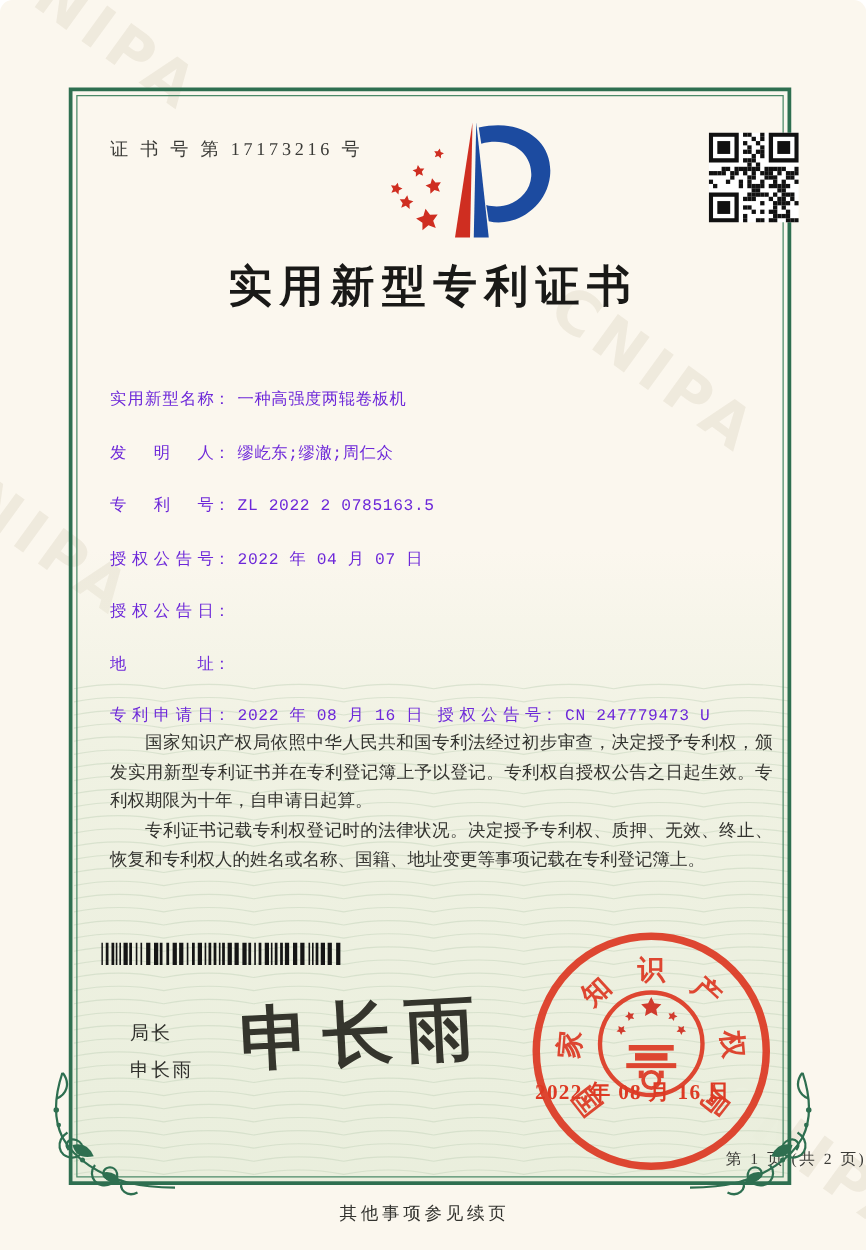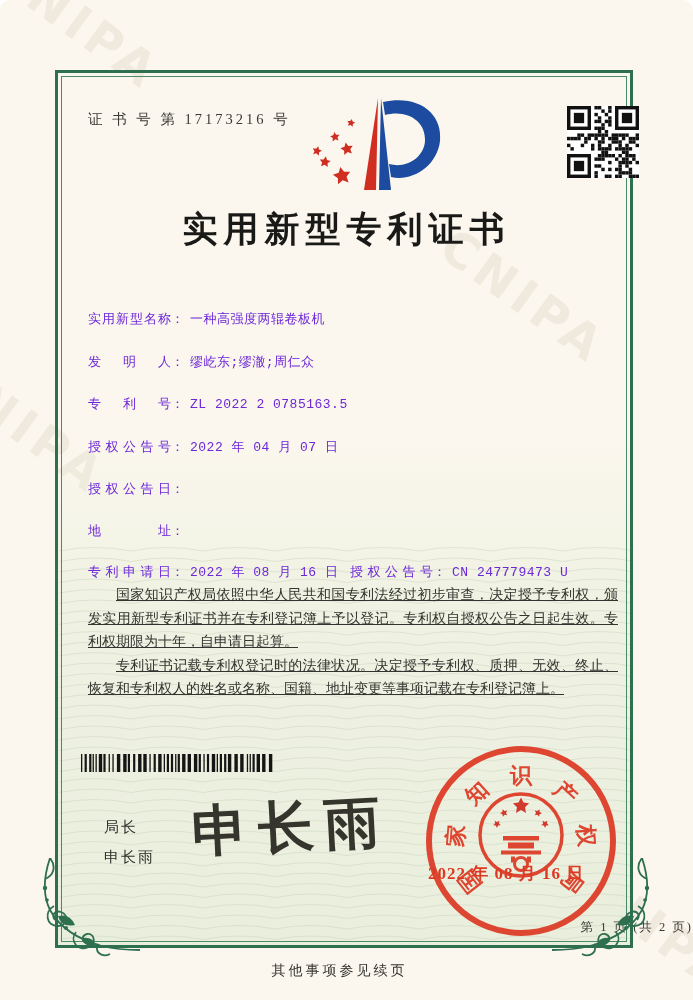--- a/index.html
+++ b/index.html
@@ -32,21 +32,21 @@
     font-size:35px;font-weight:bold;letter-spacing:6px;color:#191917;}
   .fields{position:absolute;left:88px;top:289px;z-index:2;display:flex;flex-direction:column;gap:21.5px;
     font-size:13px;color:#6d28d9;margin-top:20px;}
   .frow{display:flex;align-items:baseline;line-height:20px;}
   .flabel{display:inline-block;width:83px;text-align:justify;text-align-last:justify;}
   .fcolon{display:inline-block;margin-right:6px;}
   .fvalue{letter-spacing:.5px;font-family:Liberation Mono, monospace;}
   .grant-first{width:262px;display:flex;align-items:baseline;}
   .body-text{position:absolute;left:88px;top:583px;width:530px;z-index:2;
     font-size:14px;line-height:23.5px;text-align:justify;color:#33332f;}
-  .body-text p{margin:0;text-indent:2em;text-decoration:underline;}
+  .body-text p{margin:0;text-indent:2em;}
   .barcode{position:absolute;left:81px;top:754px;z-index:2;}
   .signatory{position:absolute;left:88px;top:812px;z-index:2;font-size:15px;color:#2f2f2b;margin-left:16px;}
   .signatory .line{line-height:30px;letter-spacing:2px;}
   .signature{position:absolute;left:192px;top:790px;z-index:2;font-size:56px;color:#26261e;
     transform:rotate(-3deg);letter-spacing:10px;font-weight:600;opacity:.92;
     font-family:"Liberation Serif","DejaVu Serif",serif;}
   .seal{position:absolute;left:423px;top:743px;z-index:3;opacity:.93;}
   .seal-date{position:absolute;left:428px;top:862px;z-index:4;font-size:17px;font-weight:bold;
     color:#dd3a24;letter-spacing:1px;white-space:nowrap;}
   .pageinfo{position:absolute;left:0;right:0;top:919px;z-index:2;text-align:right;

